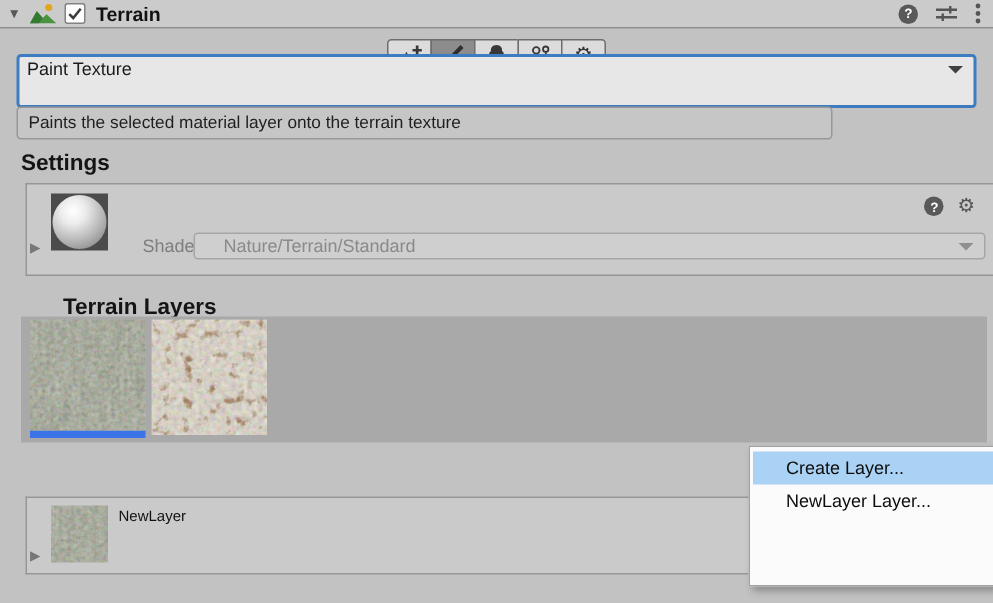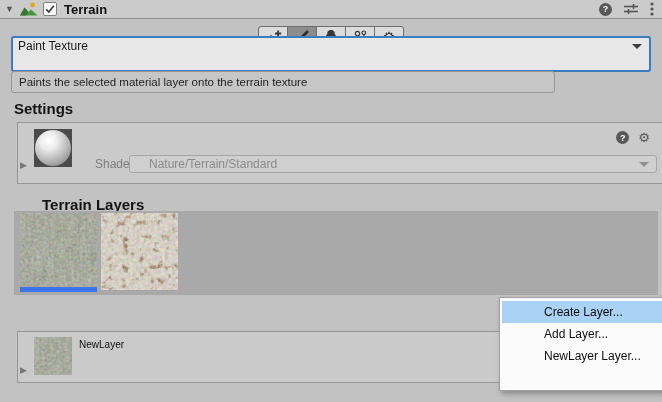--- a/index.html
+++ b/index.html
@@ -74,21 +74,21 @@
   .newbox { position:absolute; left:17px; top:331px; width:645px; height:52px;
             background:#cacaca; border:1px solid #969696; border-right:none; }
   .new-foldout { position:absolute; left:2px; top:33px; color:#777; font-size:9px; }
   .new-thumb { position:absolute; left:16px; top:5px; width:38px; height:38px; }
   .new-name { position:absolute; left:61px; top:7px; font-size:10px; color:#111; }
 
   
   .menu { position:absolute; left:499px; top:297px; width:166px; height:94px;
           background:#fbfbfb; border:1px solid #a0a0a0; padding:3px 2px; z-index:20;
           box-shadow:2px 3px 5px rgba(0,0,0,0.28); }
-  .menu-item { height:22px; line-height:22px; padding-left:42px; font-size:12px; color:#0d0d0d; }
+  .menu-item { height:22px; line-height:22px; padding-left:22px; font-size:12px; color:#0d0d0d; }
   .menu-item.highlighted { background:#a9d2f4; }
 </style>
 </head>
 <body>
 
 <svg width="0" height="0" style="position:absolute" aria-hidden="true">
   <defs>
     <filter id="fGrassNoise" x="-5%" y="-5%" width="110%" height="110%">
       <feTurbulence type="fractalNoise" baseFrequency="0.35 0.35" numOctaves="3" seed="11"></feTurbulence>
       <feColorMatrix type="matrix" values="0.6 0.2 0.2 0 0  0.2 0.6 0.2 0 0.02  0.2 0.2 0.6 0 -0.04  0 0 0 0 0.5"></feColorMatrix>
@@ -234,17 +234,16 @@
     <svg class="new-thumb" width="38" height="38">
       <rect width="100%" height="100%" fill="#757864"></rect>
       <rect width="100%" height="100%" filter="url(#fGrassStreaks)"></rect>
       <rect width="100%" height="100%" filter="url(#fGrassNoise)"></rect>
     </svg>
     <span class="new-name">NewLayer</span>
   </div>
 
   <div class="menu">
     <div class="menu-item highlighted">Create Layer...</div>
-    <div class="menu-item">Add Layer...</div>
     <div class="menu-item">NewLayer Layer...</div>
   </div>
 
 </div>
 
 </body></html>

